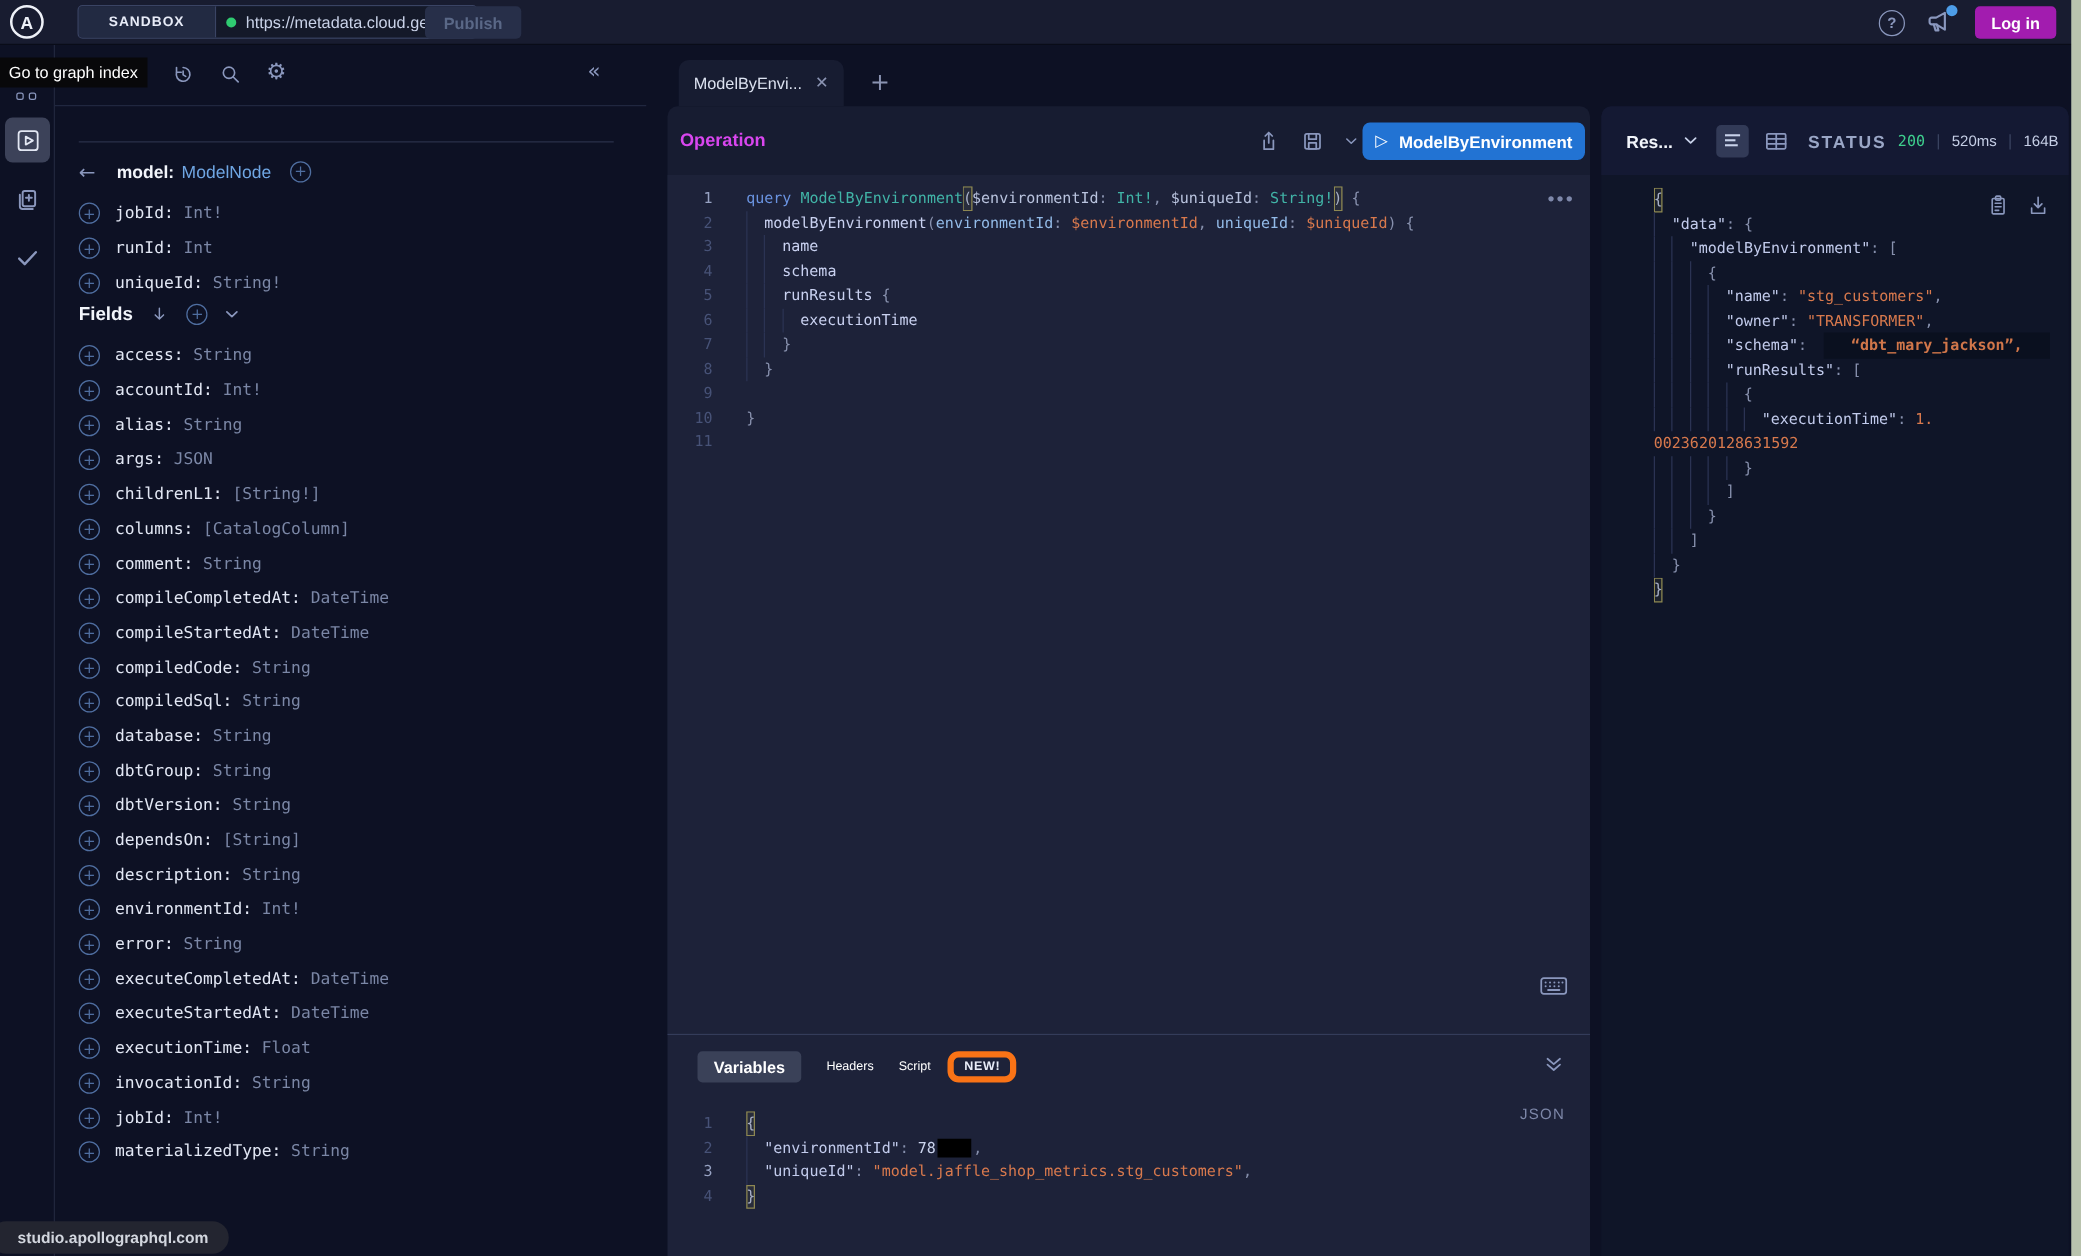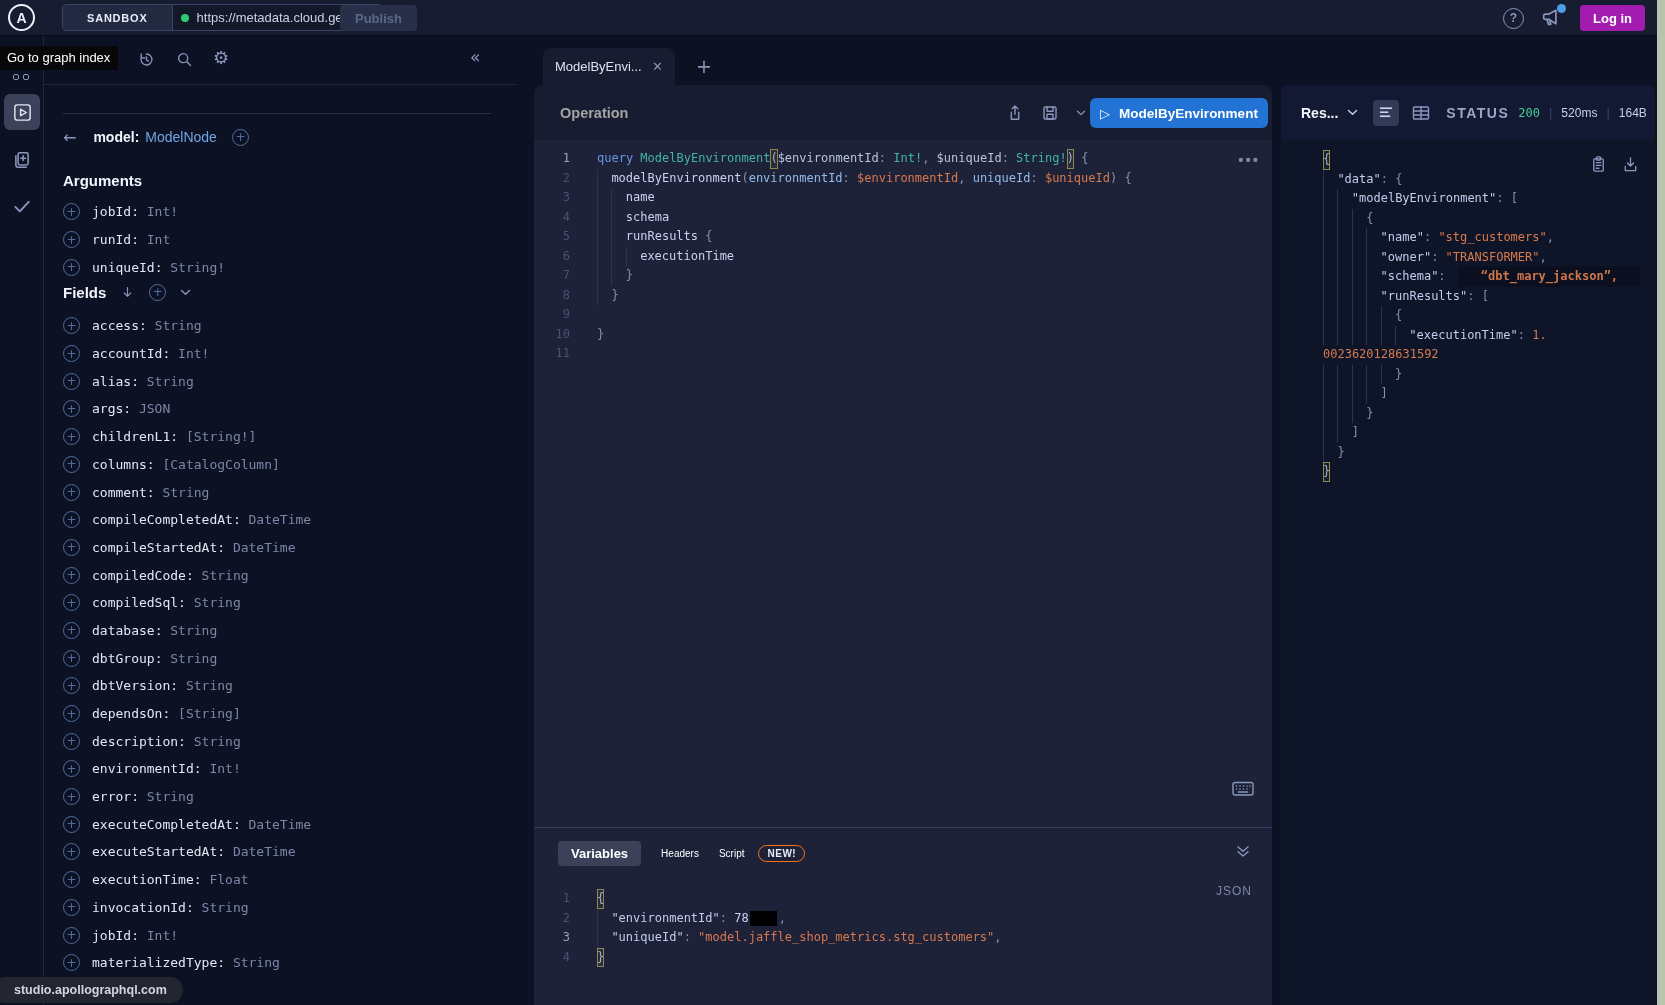--- a/index.html
+++ b/index.html
@@ -80,21 +80,21 @@
         border-radius:8px 8px 0 0;display:flex;align-items:center;padding:0 12px;gap:9px;}
   .tab-title{font-size:13px;color:#dce2f0;white-space:nowrap;overflow:hidden;flex:1;}
   .tab-close{color:#8a93b2;font-size:13px;font-family:"DejaVu Sans",sans-serif;}
   .newtab{position:absolute;left:696px;top:57px;color:#8a93b2;font-size:19px;
         font-family:"DejaVu Sans",sans-serif;line-height:1;}
 
   
   .op-panel{position:absolute;left:534px;top:85px;width:738px;height:742px;background:#171c31;
         border-radius:8px 8px 0 0;}
   .op-header{position:absolute;left:0;top:0;width:100%;height:55px;display:flex;align-items:center;}
-  .op-title{margin-left:26px;font-size:14.5px;font-weight:bold;color:#a3a3a3;}
+  .op-title{margin-left:10px;font-size:14.5px;font-weight:bold;color:#d946ef;}
   .op-icons{position:absolute;left:472px;top:0;height:55px;display:flex;align-items:center;gap:17px;}
   .run-btn{position:absolute;left:556px;top:13px;width:178px;height:30px;background:#2273d3;
         border-radius:6px;display:flex;align-items:center;justify-content:center;gap:9px;
         color:#fff;font-size:13.5px;font-weight:bold;}
   .play-glyph{font-family:"DejaVu Sans",sans-serif;font-size:13px;font-weight:normal;}
   .editor{position:absolute;left:0;top:55px;right:0;bottom:0;background:#1d2239;
         display:flex;padding-top:9px;overflow:hidden;}
   .gutter{flex:0 0 46px;text-align:right;font-family:"DejaVu Sans Mono",monospace;font-size:12px;}
   .gutter div{height:19.5px;line-height:19.5px;padding-right:10px;color:#475277;}
   .gutter div.active{color:#97a2c2;}
@@ -114,21 +114,21 @@
         letter-spacing:2px;font-weight:bold;}
   .kbd-icon{position:absolute;right:18px;bottom:30px;}
 
   
   .var-panel{position:absolute;left:534px;top:827px;width:738px;bottom:0;background:#1d2239;
         border-top:1px solid #343c5a;}
   .var-tabs{position:absolute;left:24px;top:11px;display:flex;align-items:center;gap:20px;height:28px;}
   .var-tab-active{background:#3a4158;border-radius:4px;padding:5px 13px;font-size:13px;
         font-weight:bold;color:#fff;}
   .var-tab{font-size:10px;color:#ffffff;}
-  .new-badge{border:1px solid #f97316;border-radius:9px;padding:2px 8px;font-size:10px;
+  .new-badge{border:5px solid #f97316;border-radius:9px;padding:2px 8px;font-size:10px;
         font-weight:bold;letter-spacing:.5px;color:#e8ecf8;margin-left:-6px;}
   .var-collapse{position:absolute;right:22px;top:17px;}
   .var-editor{position:absolute;left:0;top:52px;right:0;bottom:0;display:flex;padding-top:9px;}
   .json-label{position:absolute;right:20px;top:56px;color:#7d87a8;font-size:12px;letter-spacing:1px;}
 
   
   .resp-panel{position:absolute;left:1281px;top:85px;width:374px;bottom:0;background:#0f1528;
         border-radius:8px 8px 0 0;}
   .resp-header{position:absolute;left:0;top:0;width:100%;height:55px;background:#141933;
         border-radius:8px 8px 0 0;display:flex;align-items:center;padding-left:20px;}
@@ -232,21 +232,20 @@
   <div class="tooltip">Go to graph index</div>
 
   <div class="docpanel">
     <div class="doc-divider"></div>
     <div class="model-row">
       <span class="back-arrow">←</span>
       <span class="model-label">model:</span>
       <span class="model-name">ModelNode</span>
       <span class="plus-circle" style="margin-left:15px;margin-right:0">+</span>
     </div>
-    <div class="section-title args-title">Arguments</div>
     <div class="doc-list">
         <div class="doc-row">
           <span class="plus-circle">+</span>
           <span class="fname">jobId</span>
           <span class="fcolon">: </span>
           <span class="ftype">Int!</span>
         </div>
         <div class="doc-row">
           <span class="plus-circle">+</span>
           <span class="fname">runId</span>

